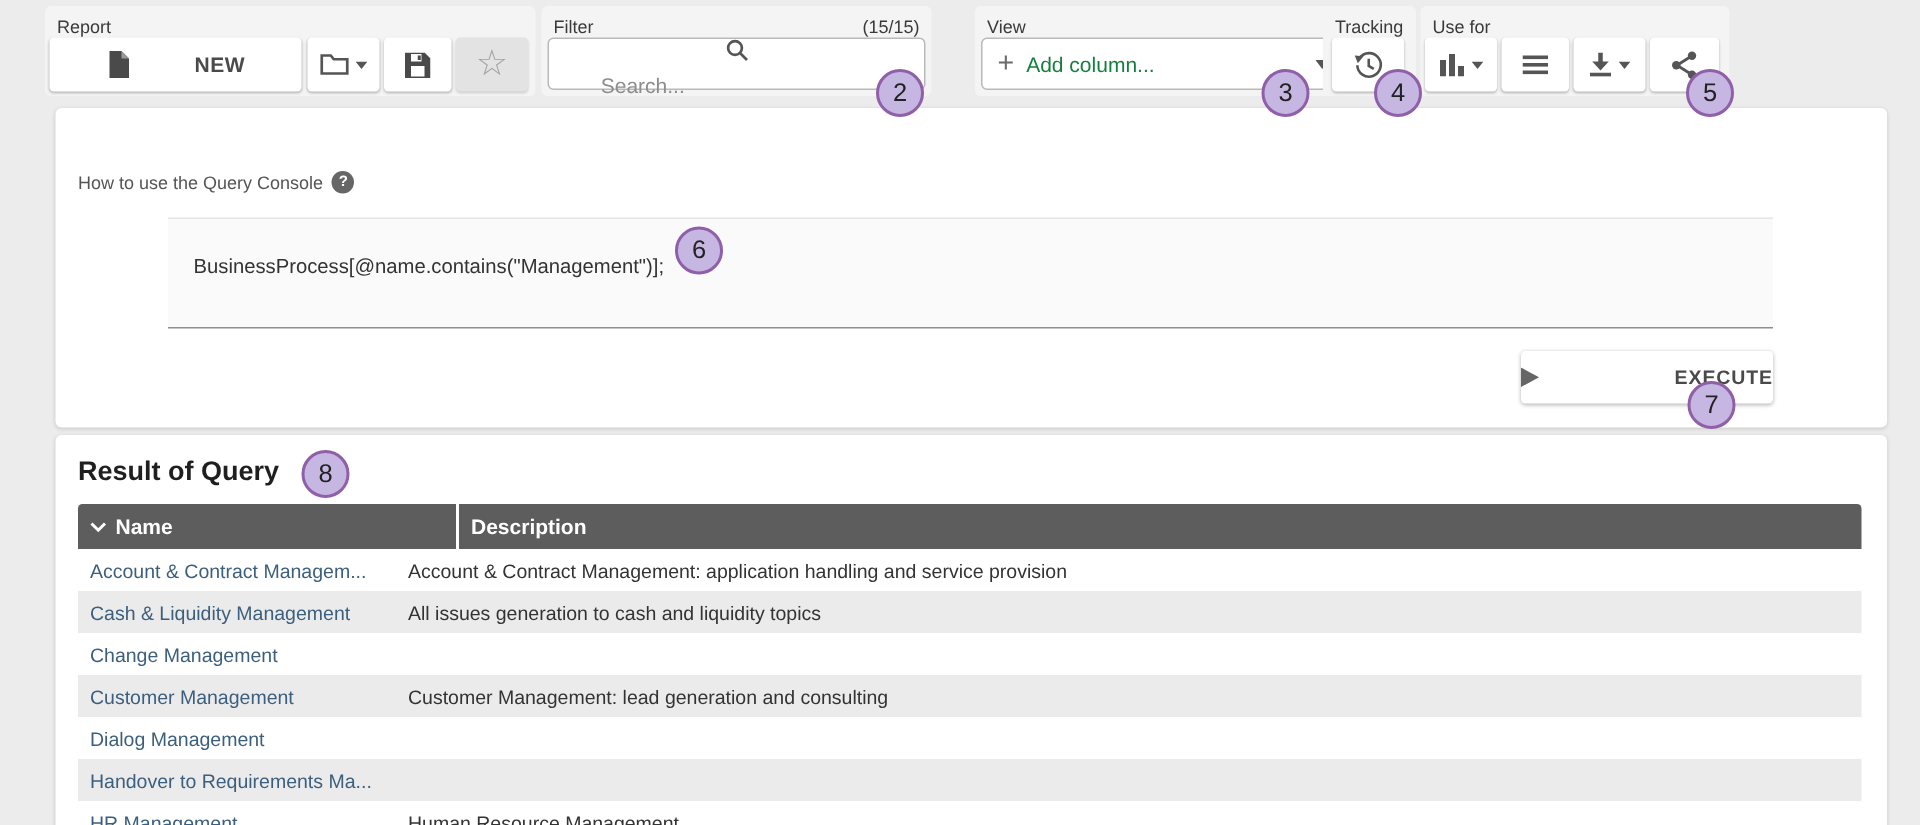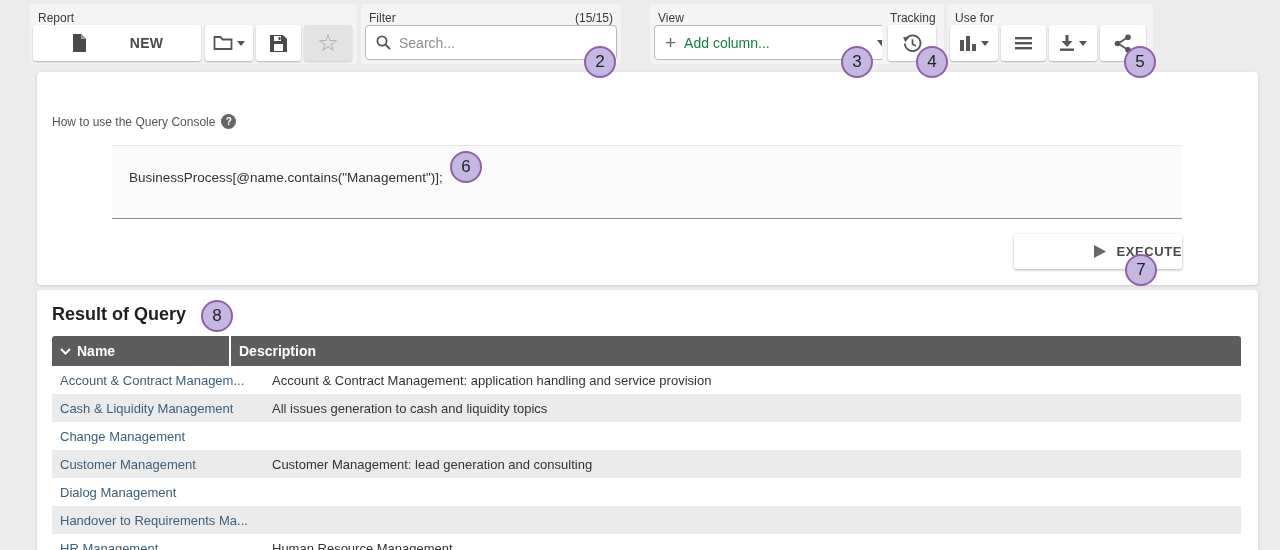--- a/index.html
+++ b/index.html
@@ -82,35 +82,35 @@
     position: absolute; left: 75px; top: 73px; width: 1070px; height: 74px;
     background: #fafafa;
     border-top: 1px solid #e6e6e6; border-bottom: 1px solid #8f8f8f;
     font-size: 13.5px; color: #333; padding: 9px 4px 0 2px;
     white-space: pre; cursor: text;
   }
   #execute-btn {
     position: absolute; left: 1014px; top: 234px; width: 168px; height: 35px;
     background: #fff; border: none; border-radius: 3px;
     box-shadow: 0 1px 3px rgba(0,0,0,0.3);
-    display: flex; align-items: center; justify-content: flex-end; gap: 10px;
+    display: flex; align-items: center; justify-content: space-between; gap: 10px;
     font-family: "Liberation Sans", sans-serif;
     font-size: 13px; font-weight: bold; color: #4a4a4a; letter-spacing: 0.6px;
     cursor: pointer; z-index: 10;
   }
 
   
   #rq-title { position: absolute; left: 15px; top: 14px; font-size: 18px; }
   #result-table { position: absolute; left: 15px; top: 46px; width: 1189px; }
   .thead { display: flex; gap: 2px; height: 30px; }
   .th {
     background: #5d5d5d; color: #fff; font-size: 14px; font-weight: bold;
     display: flex; align-items: center; padding-left: 8px; gap: 6px; cursor: pointer;
   }
-  .th-name { width: 177px; border-radius: 3px 0 0 0; }
+  .th-name { width: 252px; border-radius: 3px 0 0 0; }
   .th-desc { flex: 1; border-radius: 0 3px 0 0; }
   .trow { display: flex; height: 28px; align-items: center; font-size: 13px; }
   .trow:nth-child(even) { background: #ebebeb; }
   .td-name {
     width: 210px; padding-left: 8px; color: #3c5f7d; cursor: pointer;
     white-space: nowrap; overflow: hidden; flex-shrink: 0;
   }
   .td-desc { flex: 1; padding-left: 10px; color: #333; white-space: nowrap; overflow: hidden; }
 
   svg { display: block; }
@@ -152,21 +152,21 @@
     </span>
   </button>
   <button class="tbtn disabled" style="left:274px; width:48px;">
     <span style="font-size:24px; color:#a2a2a2; line-height:1;">☆</span>
   </button>
 </div>
 
 <div class="group" style="left:361px; width:260px;">
   <div class="group-label">Filter</div>
   <div class="group-count">(15/15)</div>
-  <div class="input-box" style="left:4px; width:252px;">
+  <div class="input-box" style="left:4px; width:252px;flex-direction:column;">
     <span>
       <svg width="15" height="15" viewBox="0 0 15 15">
           <circle cx="6" cy="6" r="4.6" fill="none" stroke="#555" stroke-width="1.8"></circle>
           <line x1="9.5" y1="9.5" x2="14" y2="14" stroke="#555" stroke-width="1.8"></line>
         </svg>
     </span>
     <input type="text" placeholder="Search..." style="">
   </div>
 </div>
 

